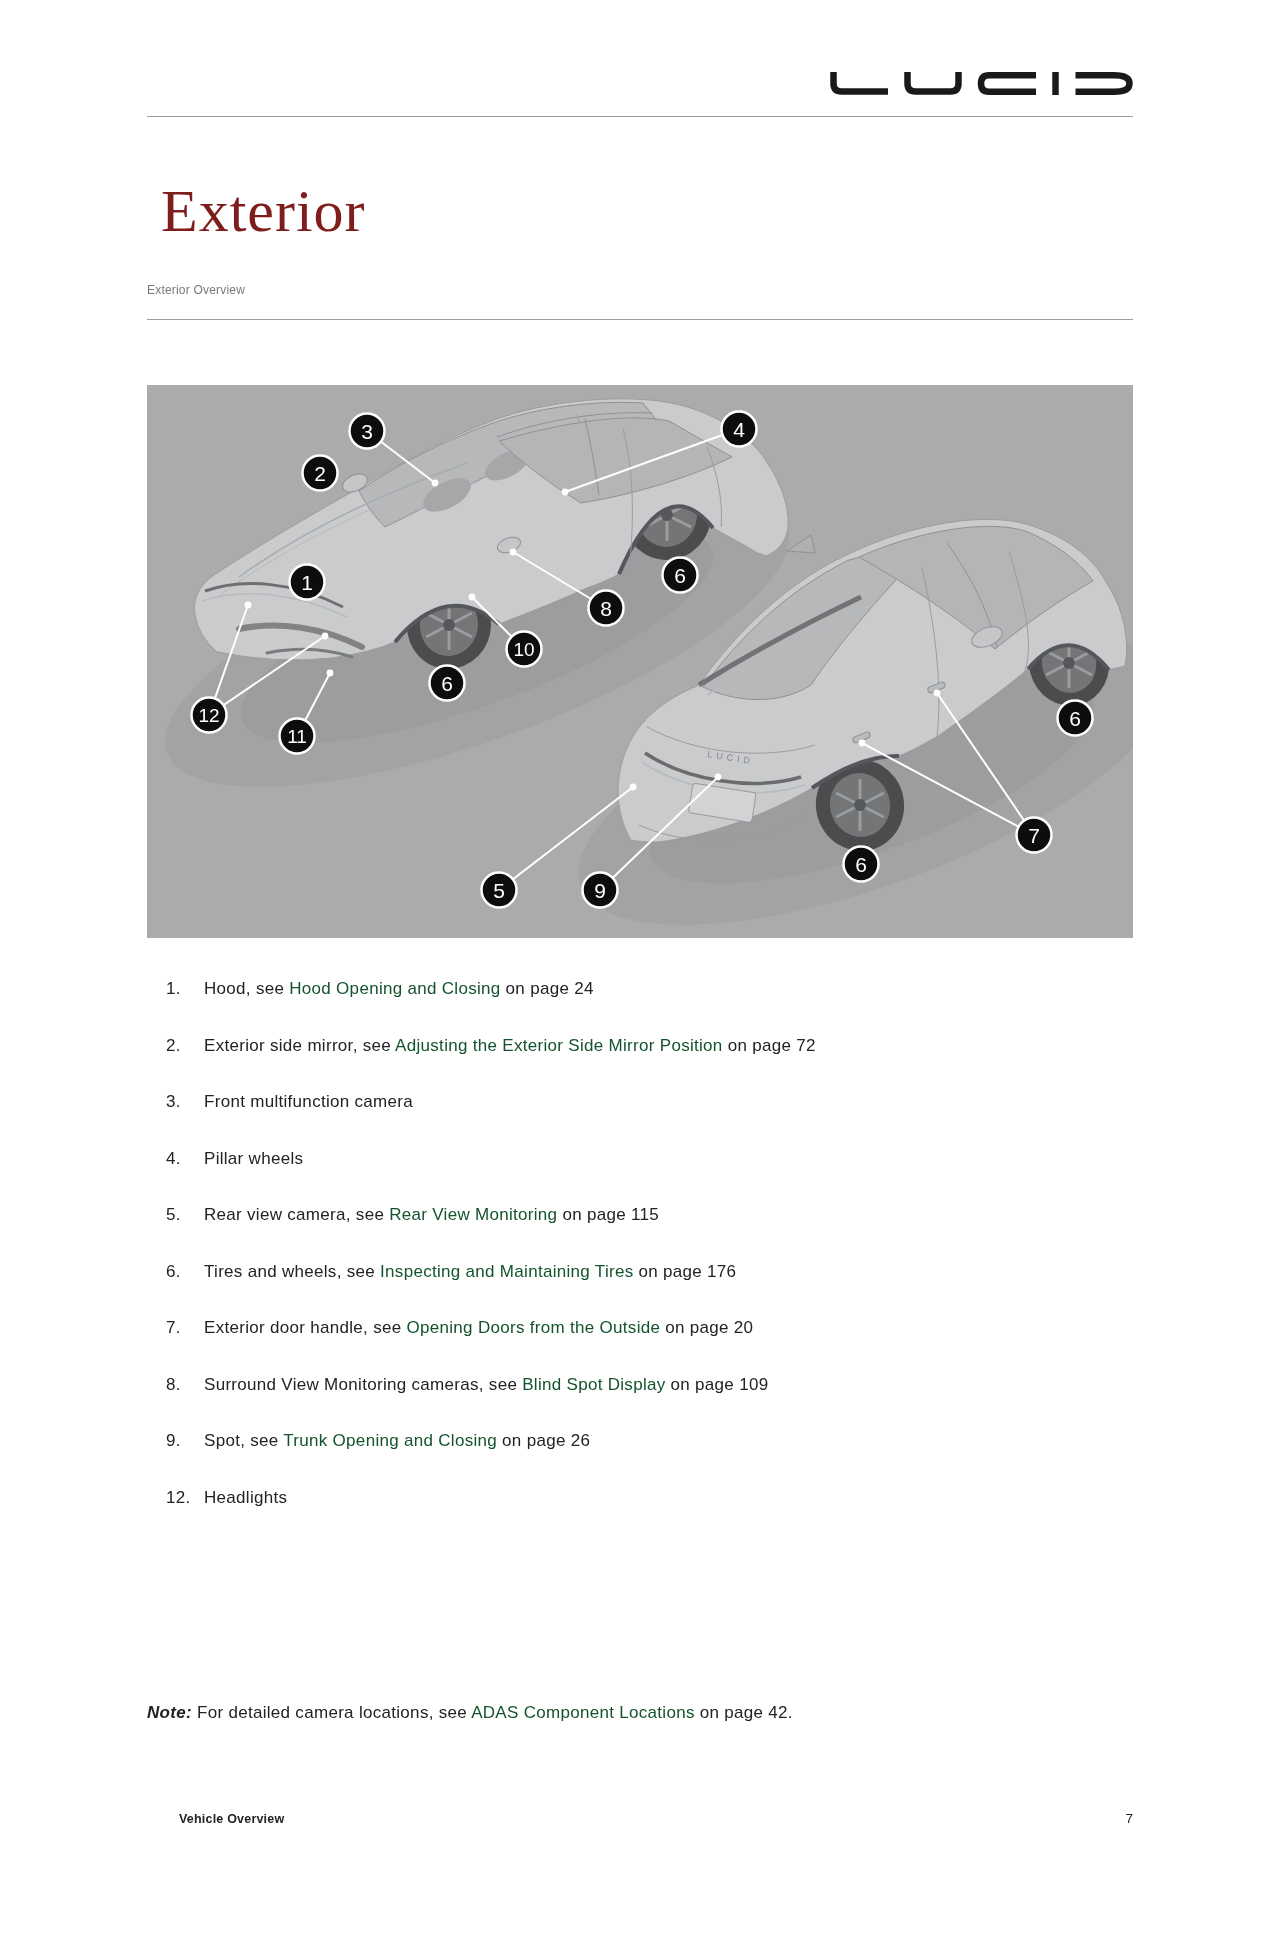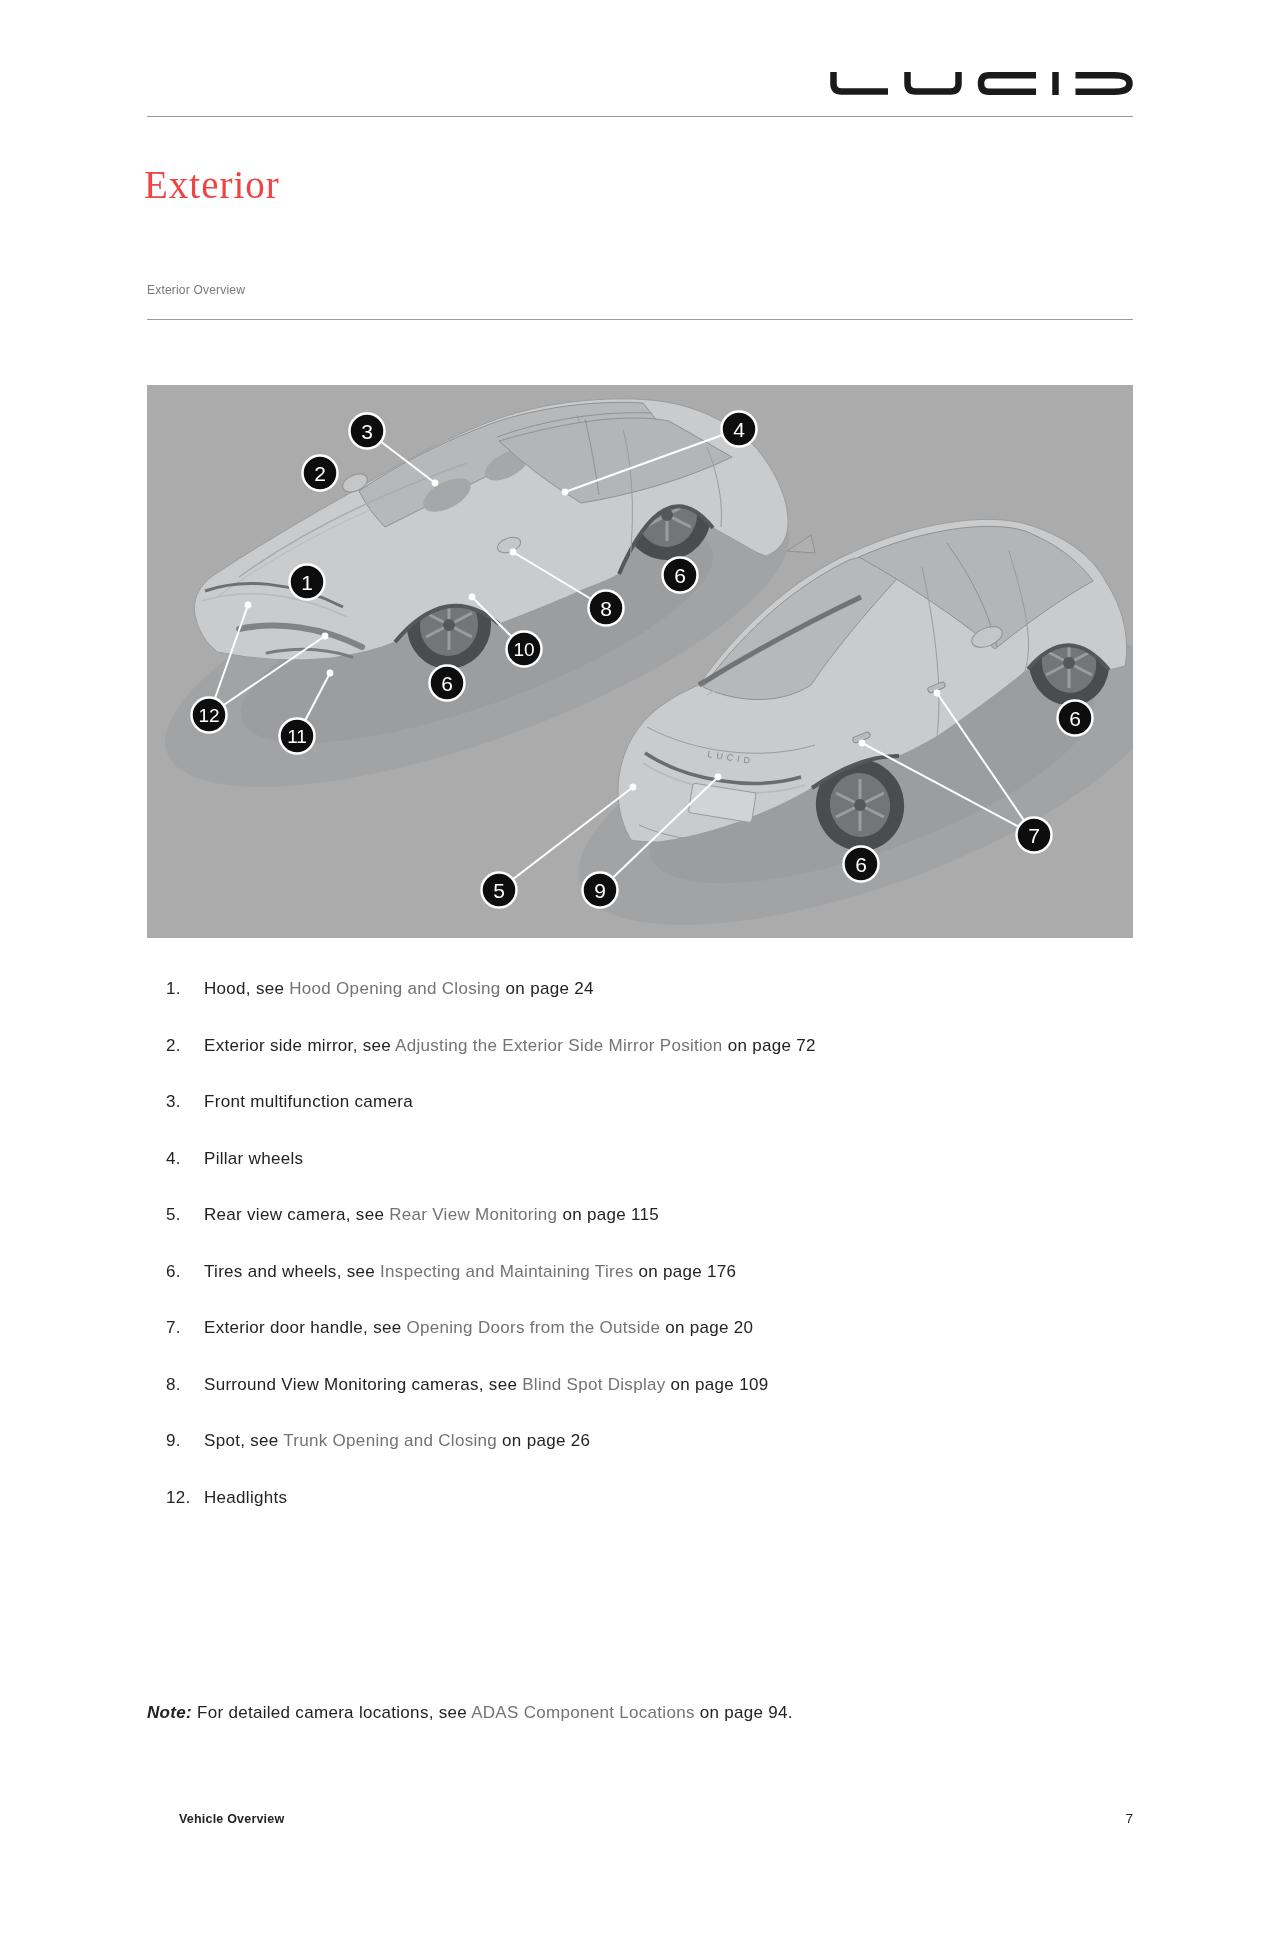--- a/index.html
+++ b/index.html
@@ -1,26 +1,26 @@
 <!DOCTYPE html>
 <html><head>
 <meta charset="utf-8">
 <style>
   html,body{margin:0;padding:0;background:#ffffff;}
   body{width:1280px;height:1948px;position:relative;font-family:"Liberation Sans",sans-serif;color:#222324;}
   .rule{position:absolute;height:1px;background:#9b9c9e;}
   #brand-logo{position:absolute;left:830px;top:72px;width:303px;height:24px;}
-  #page-title{position:absolute;left:144px;top:138px;font-family:"Liberation Serif",serif;font-size:39px;font-weight:400;color:#ef4444;letter-spacing:1px;line-height:1.1;}
+  #page-title{position:absolute;left:161px;top:138px;font-family:"Liberation Serif",serif;font-size:60px;font-weight:400;color:#7f1d1d;letter-spacing:1px;line-height:1.1;}
   #section-label{position:absolute;left:147px;top:283px;font-size:12px;color:#77787a;letter-spacing:.2px;}
   #diagram-panel{position:absolute;left:147px;top:385px;width:986px;height:553px;background:#ababac;overflow:hidden;}
   #diagram-svg{position:absolute;left:0;top:0;}
   #overview-list{position:absolute;left:147px;top:975px;width:986px;list-style:none;margin:0;padding:0;}
   #overview-list li{position:relative;padding-left:57px;margin-bottom:28.5px;font-size:17px;line-height:28px;letter-spacing:.3px;max-width:850px;}
   #overview-list .num{position:absolute;left:19px;top:0;}
-  a.doclink{color:#737373;text-decoration:none;cursor:pointer;}
+  a.doclink{color:#14532d;text-decoration:none;cursor:pointer;}
   #note-line{position:absolute;left:147px;top:1682px;font-size:17px;line-height:28px;letter-spacing:.3px;}
   #note-line .note-prefix{font-style:italic;font-weight:bold;}
   #footer-left{position:absolute;left:147px;top:1812px;font-size:12.5px;font-weight:700;letter-spacing:.2px;color:#232425;margin-left:32px;}
   #footer-page{position:absolute;right:147px;top:1811px;font-size:13.5px;color:#232425;}
 </style>
 </head>
 <body>
 
 <svg id="brand-logo" viewBox="0 0 303 24" aria-label="LUCID">
   <g fill="none" stroke="#1a1a1a" stroke-width="6.5" stroke-linejoin="round">
@@ -266,16 +266,16 @@
     <li><span class="num">3.</span><span>Front multifunction camera</span></li>
     <li><span class="num">4.</span><span>Pillar wheels</span></li>
     <li><span class="num">5.</span><span>Rear view camera, see </span><a class="doclink" href="#">Rear View Monitoring</a><span> on page 115</span></li>
     <li><span class="num">6.</span><span>Tires and wheels, see </span><a class="doclink" href="#">Inspecting and Maintaining Tires</a><span> on page 176</span></li>
     <li><span class="num">7.</span><span>Exterior door handle, see </span><a class="doclink" href="#">Opening Doors from the Outside</a><span> on page 20</span></li>
     <li><span class="num">8.</span><span>Surround View Monitoring cameras, see </span><a class="doclink" href="#">Blind Spot Display</a><span> on page 109</span></li>
     <li><span class="num">9.</span><span>Spot, see </span><a class="doclink" href="#">Trunk Opening and Closing</a><span> on page 26</span></li>
     <li><span class="num">12.</span><span>Headlights</span></li>
   </ol>
 
-<p id="note-line"><span class="note-prefix">Note:</span><span id="note-rest"><span> For detailed camera locations, see </span><a class="doclink" href="#">ADAS Component Locations</a><span> on page 94.</span></span></p>
+<p id="note-line"><span class="note-prefix">Note:</span><span id="note-rest"><span> For detailed camera locations, see </span><a class="doclink" href="#">ADAS Component Locations</a><span> on page 42.</span></span></p>
 
 <div id="footer-left">Vehicle Overview</div>
 <div id="footer-page">7</div>
 
 </body></html>

